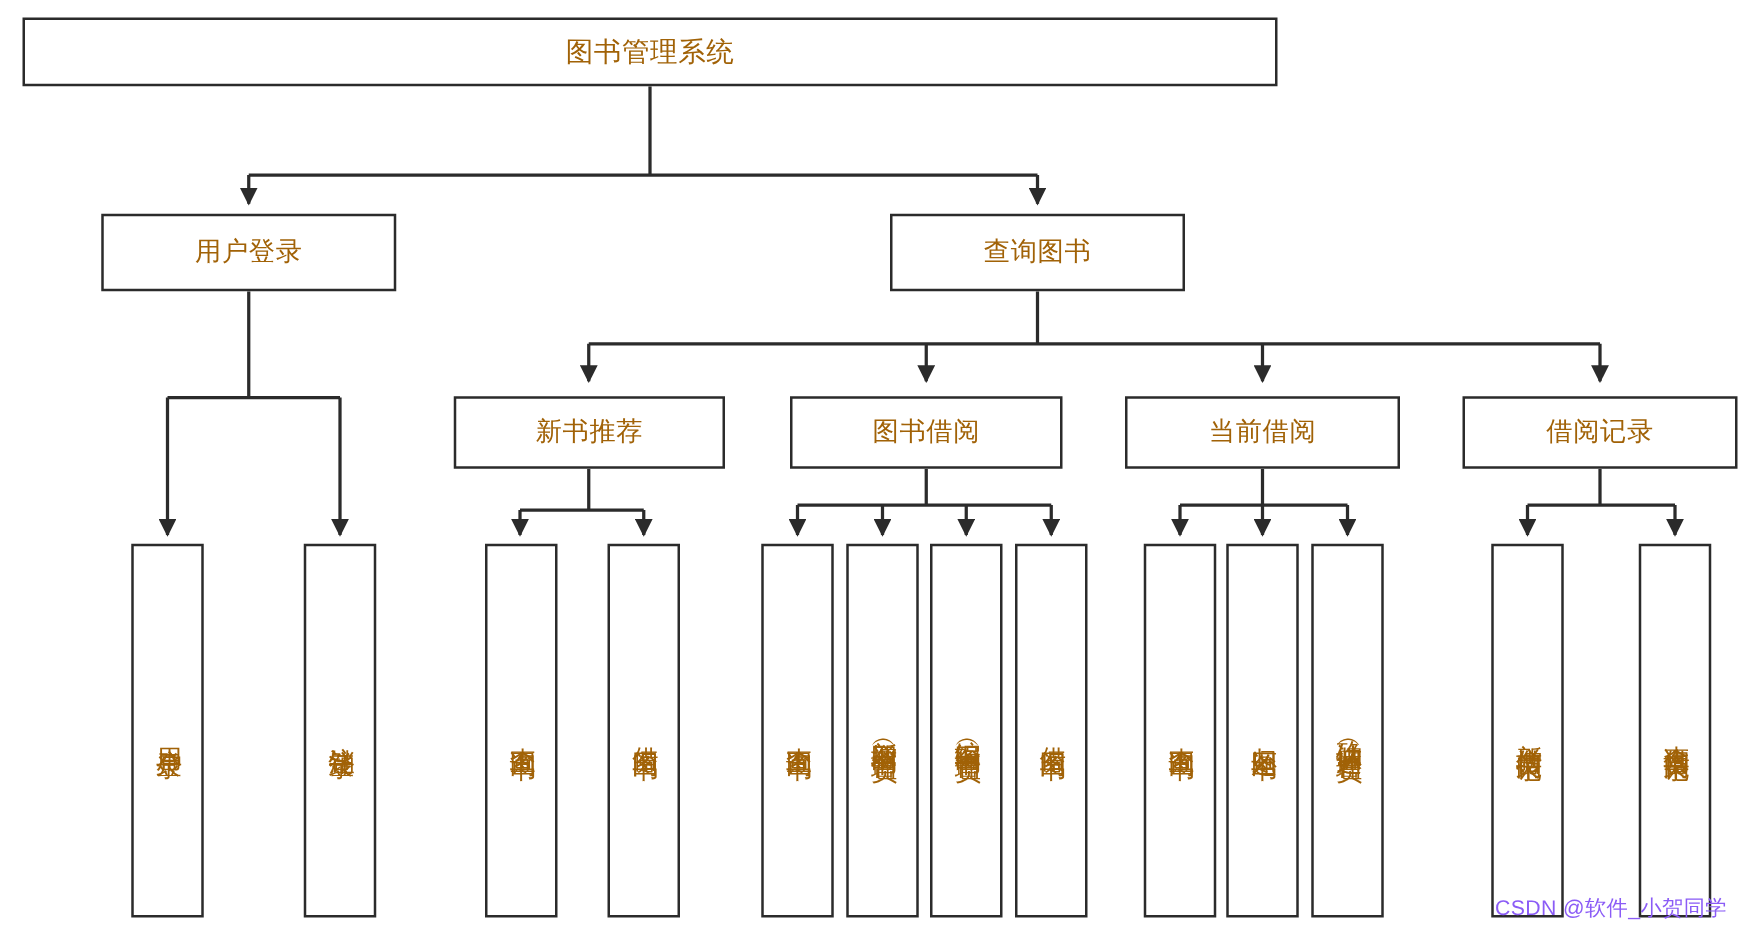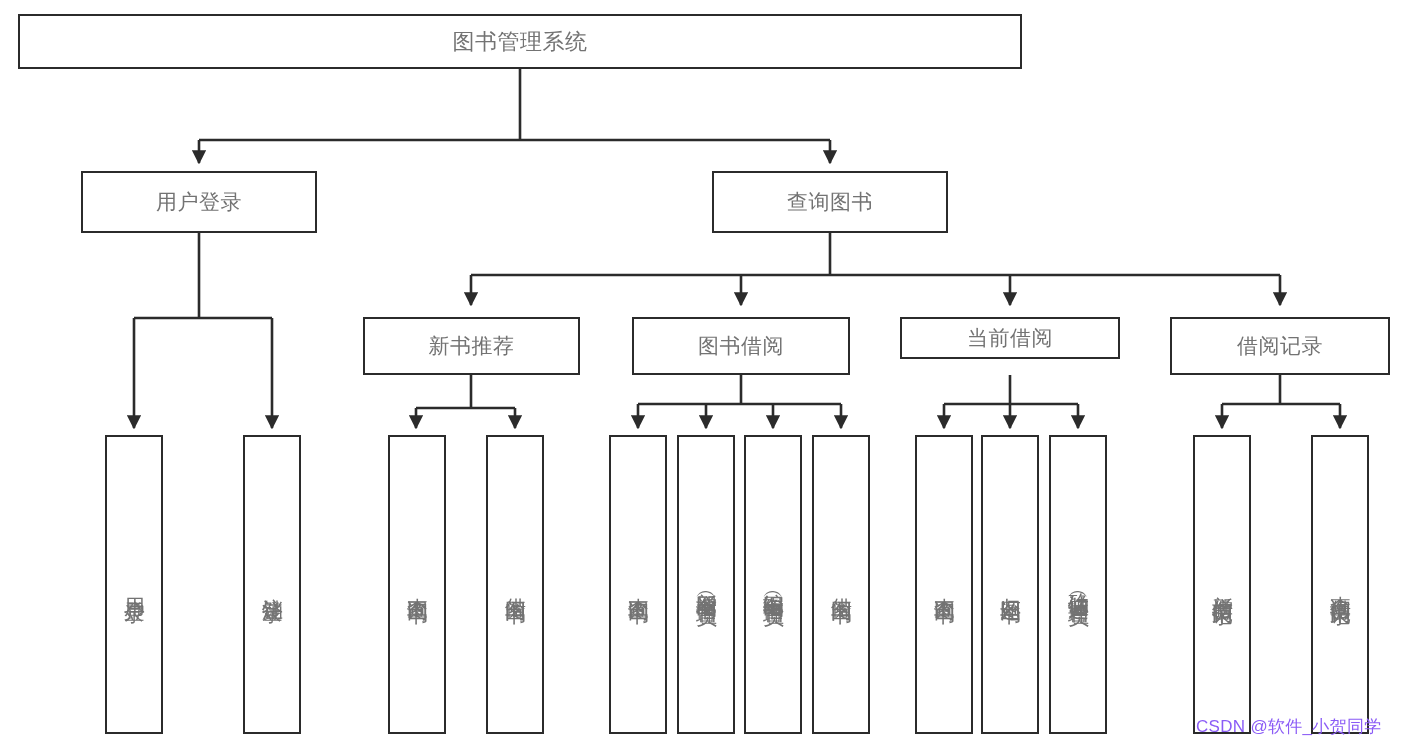--- a/index.html
+++ b/index.html
@@ -25,21 +25,21 @@
     height: 747px;
   }
   .node {
     position: absolute;
     box-sizing: border-box;
     border: 2px solid #2b2b2b;
     background: #ffffff;
     display: flex;
     align-items: center;
     justify-content: center;
-    color: #737373;
+    color: #a16207;
   }
   .node .label {
     display: block;
     text-align: center;
     line-height: 1.18;
     letter-spacing: 0.5px;
   }
   .node.horiz .label {
     writing-mode: horizontal-tb;
     font-size: 21px;
@@ -130,21 +130,21 @@
   </div>
 
   <div class="node horiz" style="left:632px; top:317px; width:218px; height:58px;">
     <span class="label">图书借阅</span>
   </div>
 
   <div class="node horiz" style="left:363px; top:317px; width:217px; height:58px;">
     <span class="label">新书推荐</span>
   </div>
 
-  <div class="node horiz" style="left:900px; top:317px; width:220px; height:42px;">
+  <div class="node horiz" style="left:900px; top:317px; width:220px; height:58px;">
     <span class="label">当前借阅</span>
   </div>
 
   <div class="node horiz" style="left:1170px; top:317px; width:220px; height:58px;">
     <span class="label">借阅记录</span>
   </div>
 
   <div class="node vert" style="left:105px; top:435px; width:58px; height:299px;">
     <span class="label">用户登录</span>
   </div>

